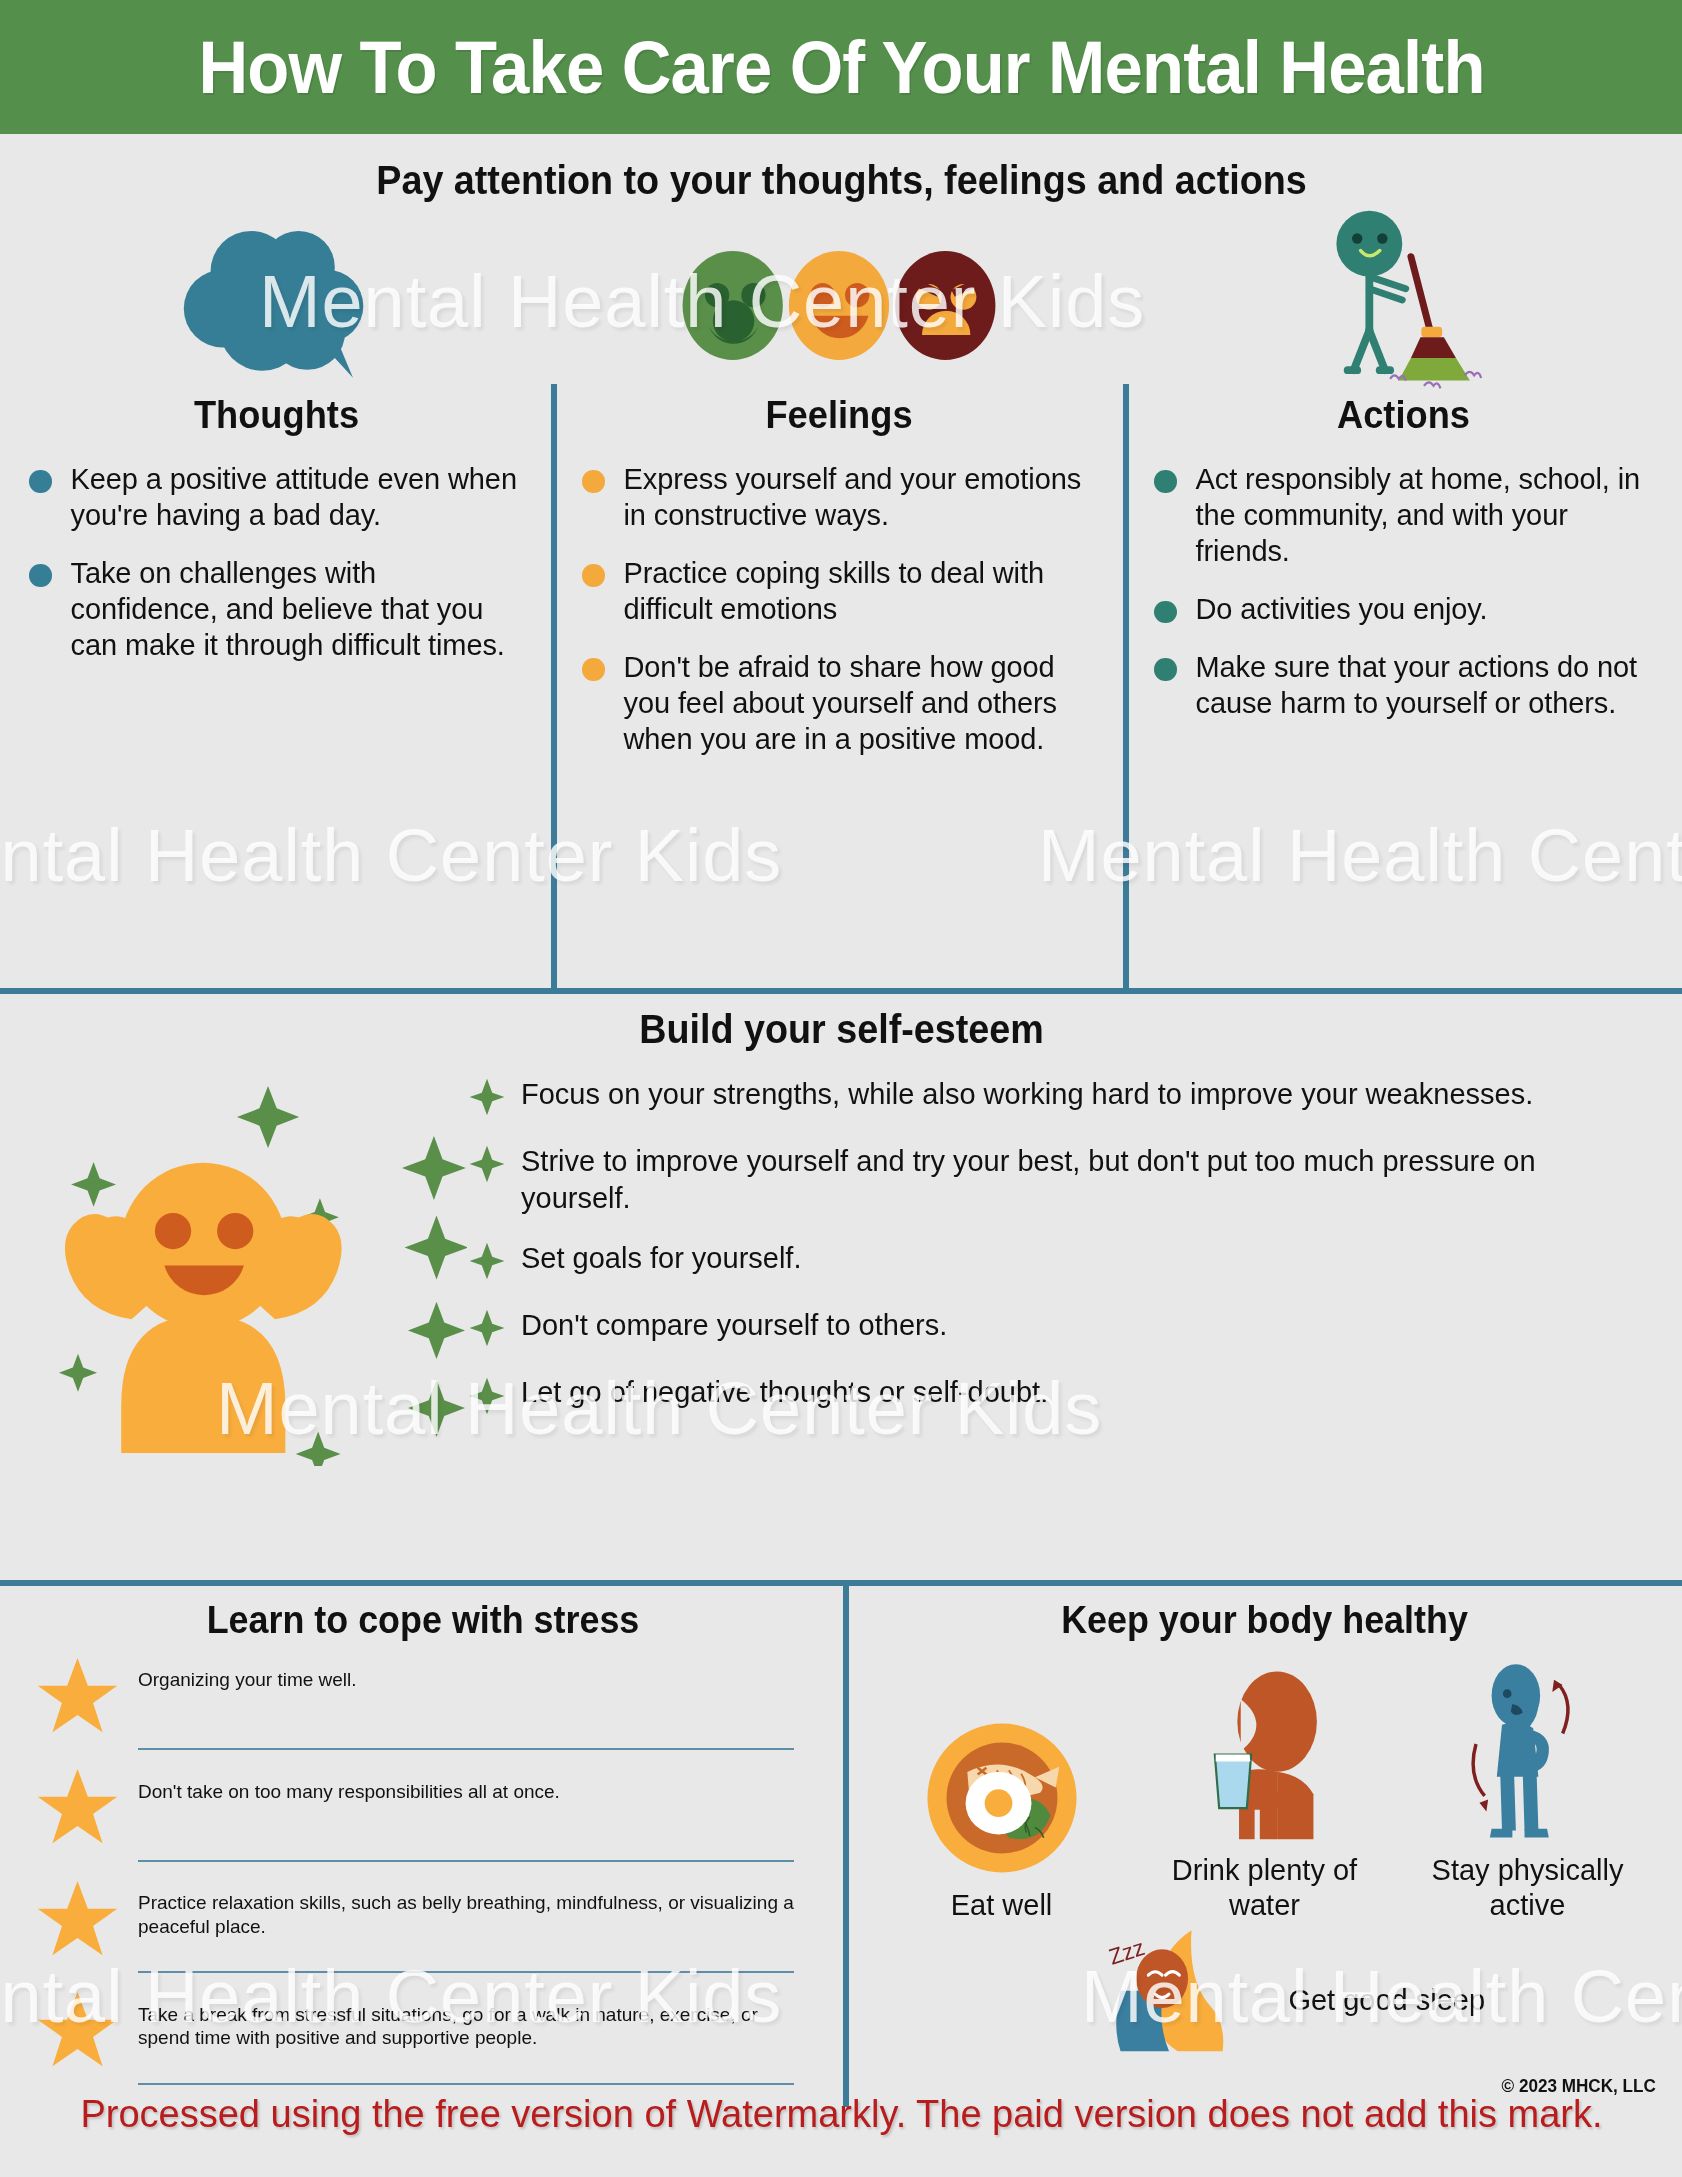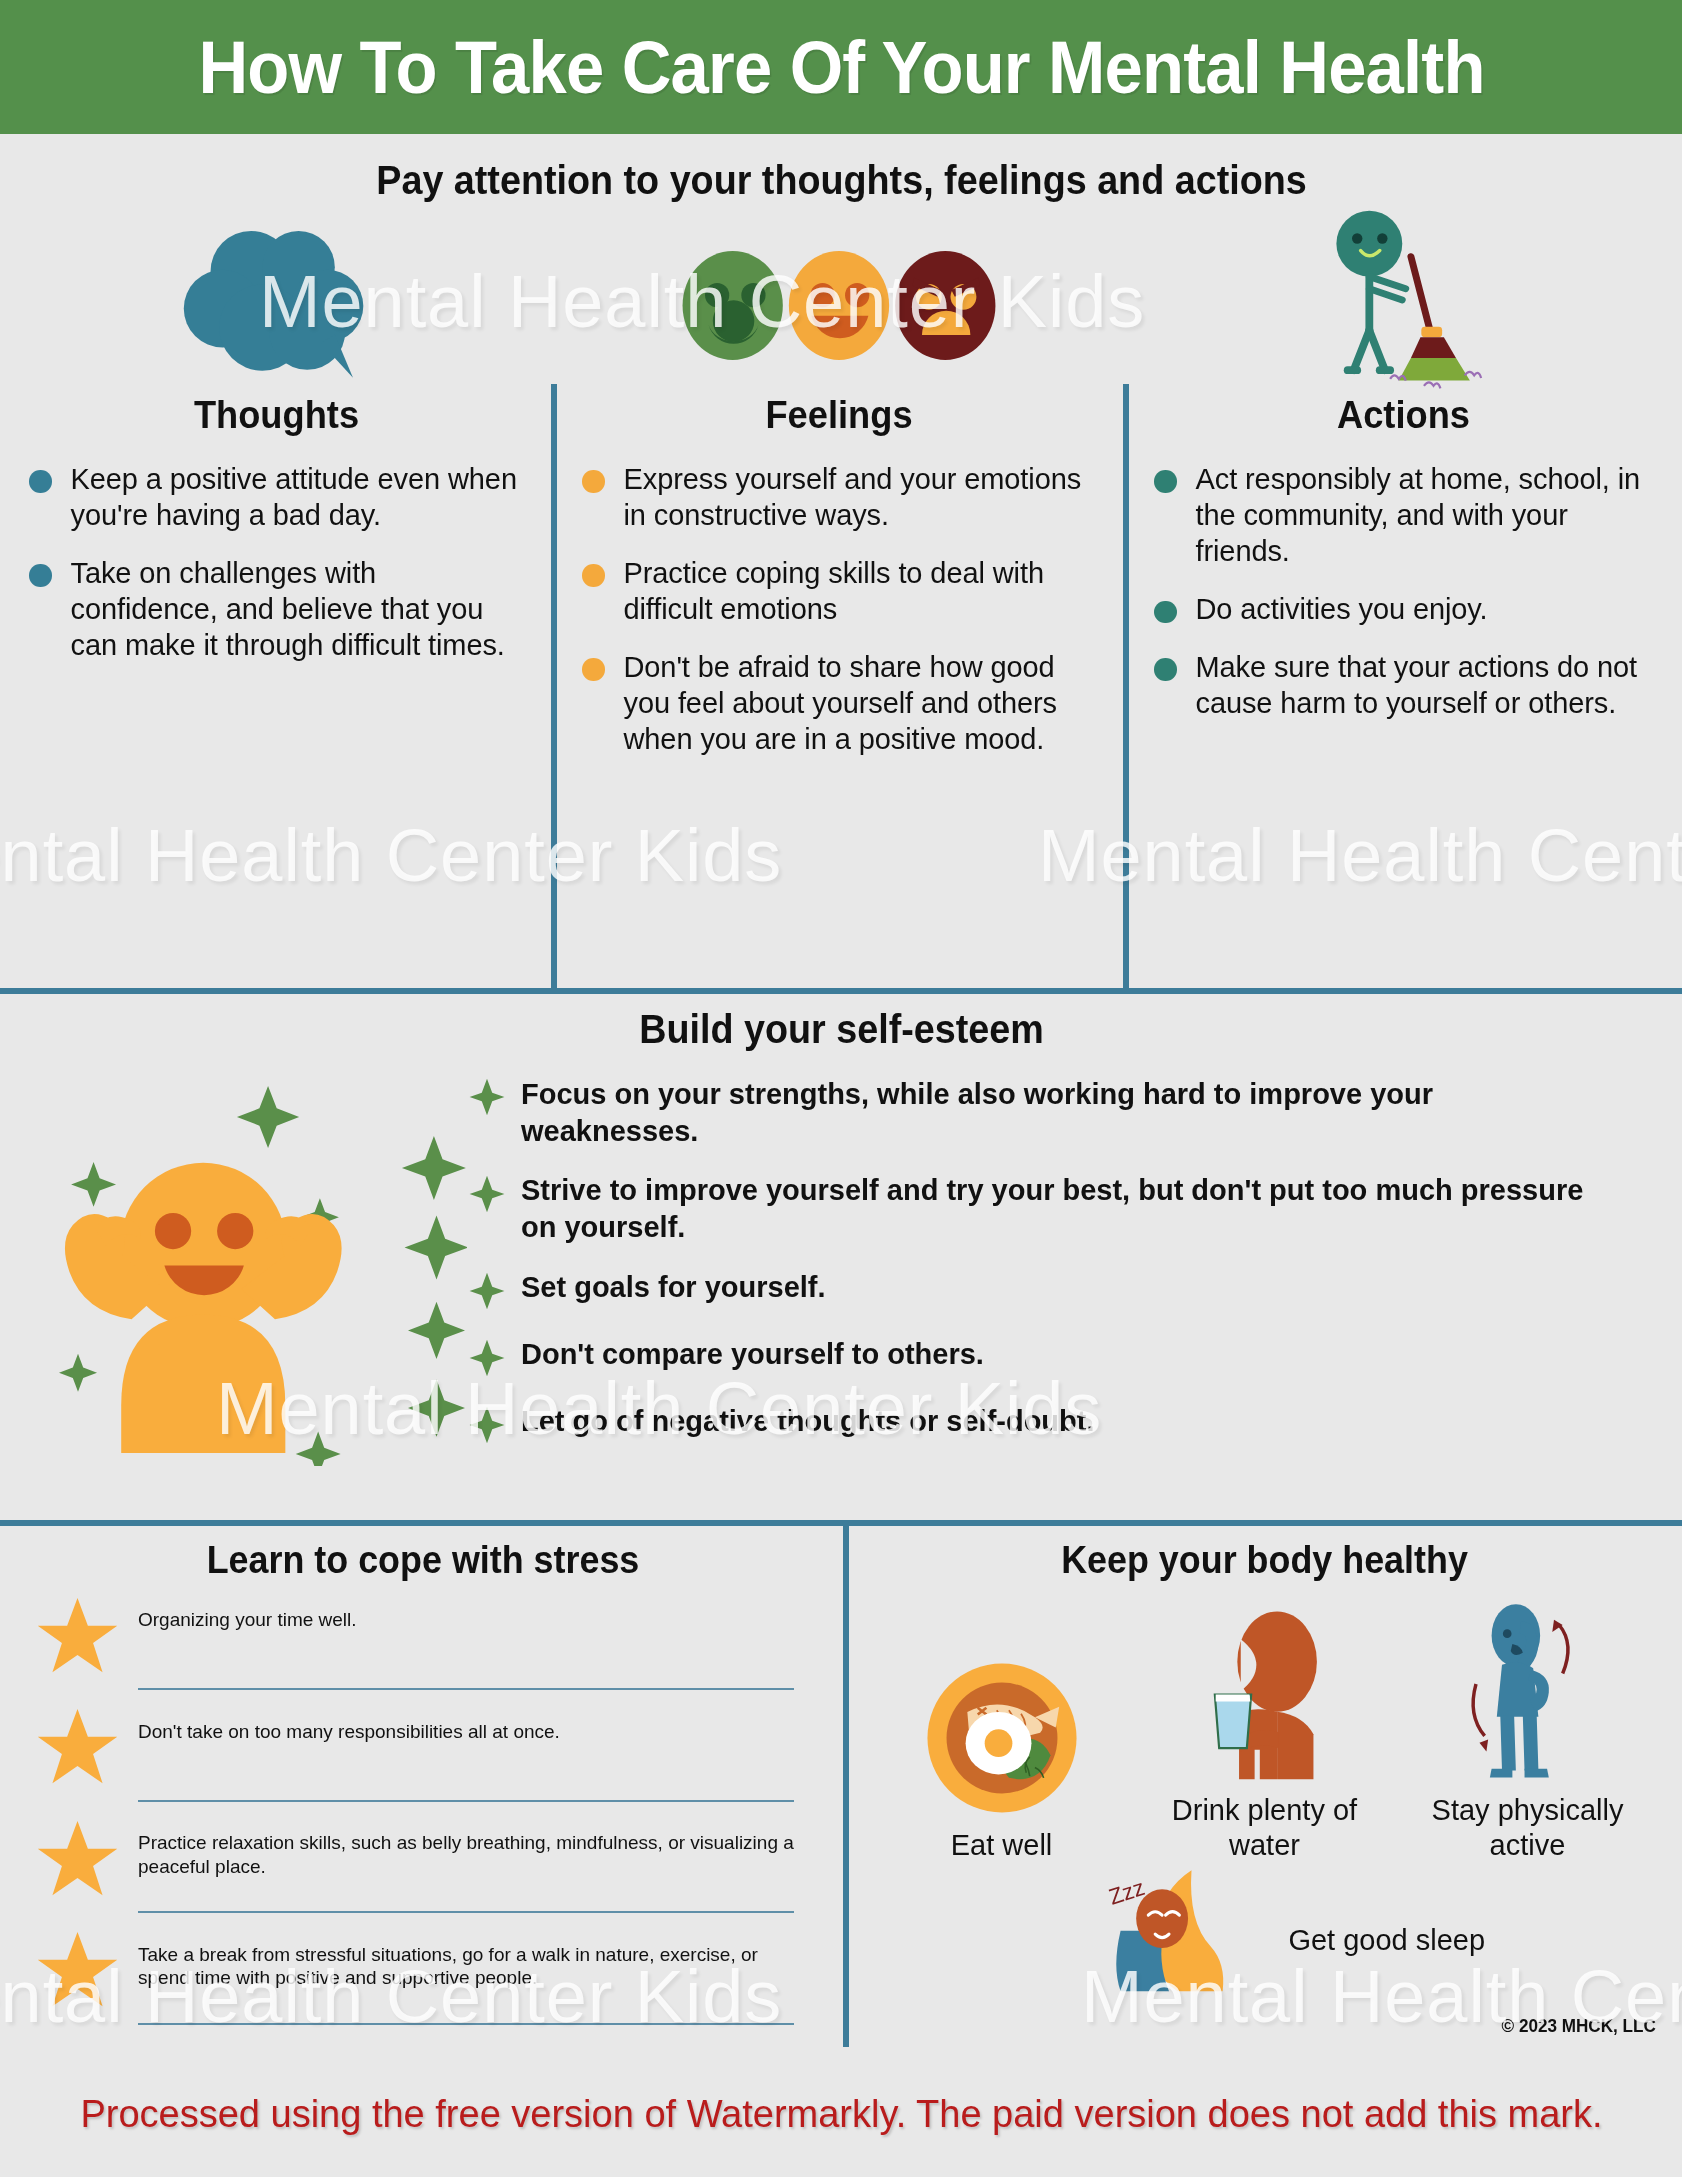--- a/index.html
+++ b/index.html
@@ -71,28 +71,28 @@
   .bul-dot {
     width: 22.5px; height: 22.5px; border-radius: 50%;
     flex: 0 0 22.5px; margin-top: 9.5px; margin-right: 19px;
   }
   .bul-txt { font-size: 29px; line-height: 1.25; letter-spacing: -0.1px; }
 
   
   .hdiv { height: 6px; background: #3d7c99; width: 100%; }
 
   
-  .sec2 { position: relative; height: 526px; }
+  .sec2 { position: relative; height: 586px; }
   .sec2-title {
     text-align: center; font-size: 41px; font-weight: bold;
     padding-top: 12px; transform: scaleX(0.92);
   }
   .sec2-body { display: flex; margin-top: 7px; }
   .mascot-wrap { width: 467px; position: relative; height: 450px; }
-  .esteem-list { flex: 1; padding-right: 74px; padding-top: 15.6px; font-weight: bold; }
+  .esteem-list { flex: 1; padding-right: 74px; padding-top: 15.6px; }
   .e-item { display: flex; align-items: flex-start; margin-bottom: 22.5px; }
   .e-spark { flex: 0 0 40px; margin-right: 14px; margin-top: 1.7px; }
   .e-txt { font-size: 29px; line-height: 1.28; }
 
   
   .sec3 { display: flex; height: 521px; position: relative; }
   .stress { width: 846px; position: relative; }
   .vdiv-3 { position: absolute; left: 843px; top: 0; bottom: 0; width: 6px; background: #3d7c99; }
   .body-h { flex: 1; position: relative; }
   .sec-h2 {

